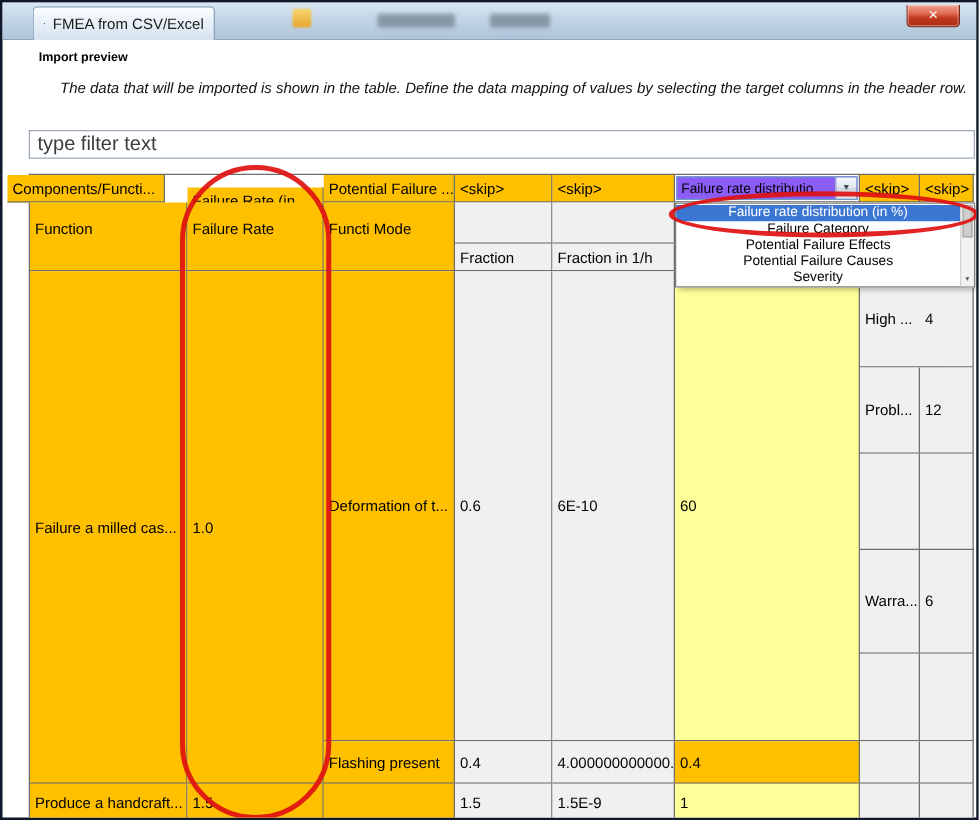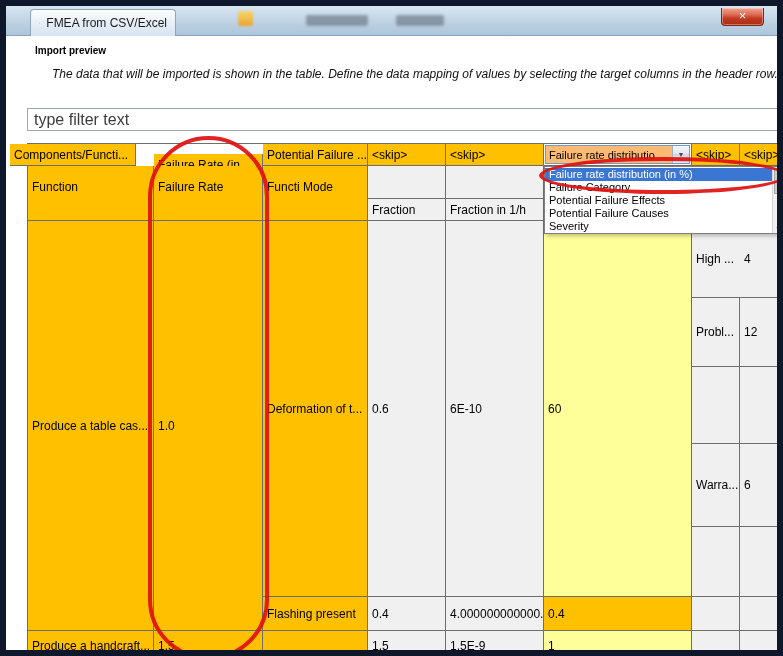--- a/index.html
+++ b/index.html
@@ -1,18 +1,18 @@
 <!DOCTYPE html>
 <html><head>
 <meta charset="utf-8">
 <style>
   * { margin:0; padding:0; box-sizing:border-box; }
   body { background:#9fb6cc; font-family:"Liberation Sans", sans-serif; }
   .window { position:relative; width:783px; height:656px; background:#ffffff;
-            border:6px solid #0f172a; overflow:hidden; font-family:"Liberation Sans", sans-serif; }
+            border:2px solid #0f172a; overflow:hidden; font-family:"Liberation Sans", sans-serif; }
 
   
   .titlebar { position:absolute; left:0; top:0; right:0; height:30px;
               background:linear-gradient(#d9e6f2, #bcd0e2 60%, #aec5d9);
               border-bottom:1px solid #8ba4bd; }
   .title-tab { position:absolute; left:24px; top:3px; height:27px; width:146px;
                background:linear-gradient(#fdfeff, #e9f0f8 45%, #d6e3f0);
                border:1px solid #8ea6bd; border-bottom:none; border-radius:4px 4px 0 0;
                display:flex; align-items:center; gap:6px; padding:0 8px;
                font-size:12px; color:#1a1a1a; white-space:nowrap; }
@@ -43,34 +43,34 @@
           font-size:12px; color:#000; padding:0 4px; display:flex; align-items:center;
           overflow:hidden; white-space:nowrap; background:#f0f0f0; }
   .orange { background:#ffc000; }
   .yellow { background:#ffff99; }
   .gray   { background:#f0f0f0; }
   .top-align { align-items:flex-start; padding-top:14px; }
 
   
   .combo { position:absolute; left:538px; top:138px; width:148px; height:22px;
            background:#fff; border-right:1px solid #6e6e6e; border-bottom:1px solid #6e6e6e; }
-  .combo-field { position:absolute; inset:1px; border:1px solid #6f9bc4; display:flex; background:#fdba74; }
+  .combo-field { position:absolute; inset:1px; border:1px solid #6f9bc4; display:flex; background:#8b5cf6; }
   .combo-text { flex:1; font-size:11px; line-height:18px; padding:0 3px; overflow:hidden; white-space:nowrap; }
   .combo-btn { width:17px; border-left:1px solid #9fb3c6;
                background:linear-gradient(#f6f8fa,#e2e8ee 45%,#cfd8e1 50%,#e0e6ec);
                display:flex; align-items:center; justify-content:center;
                font-size:7px; color:#3f4c58; }
 
   
   .dropdown { position:absolute; left:538px; top:160px; width:240px; height:68px;
               background:#fff; border:1px solid #7f7f7f; z-index:6;
               box-shadow:2px 2px 4px rgba(0,0,0,.25); }
   .dd-items { position:absolute; left:0; top:0; right:11px; bottom:0; padding-top:1px; }
   .dd-item { height:13px; line-height:13px; font-size:11px; padding:0 4px;
-             color:#000; white-space:nowrap; overflow:hidden; }
+             color:#000; white-space:nowrap; overflow:hidden;text-align:center; }
   .dd-item.selected { background:#3b77d2; color:#fff; }
   .dd-scroll { position:absolute; right:0; top:0; bottom:0; width:11px; background:#f1f1f1;
                border-left:1px solid #d4d4d4; }
   .dd-thumb { position:absolute; top:1px; left:1px; width:8px; height:26px;
               background:#cdcdcd; border:1px solid #a6a6a6; }
   .dd-arrow { position:absolute; bottom:0; left:0; width:100%; text-align:center;
               font-size:6px; color:#555; line-height:9px; }
 
   
   .annot { position:absolute; border:4px solid #e01010; pointer-events:none; z-index:10; opacity:.92; }
@@ -124,21 +124,21 @@
   <div class="cell orange top-align" style="left:148px;top:160px;width:109px;height:55px;">Failure Rate</div>
   <div class="cell orange top-align" style="left:257px;top:160px;width:105px;height:55px;">Functi Mode</div>
   <div class="cell gray" style="left:362px;top:160px;width:78px;height:33px;"></div>
   <div class="cell gray" style="left:440px;top:160px;width:98px;height:33px;"></div>
   <div class="cell gray" style="left:362px;top:193px;width:78px;height:22px;">Fraction</div>
   <div class="cell gray" style="left:440px;top:193px;width:98px;height:22px;">Fraction in 1/h</div>
   <div class="cell gray" style="left:538px;top:160px;width:148px;height:55px;"></div>
   <div class="cell gray" style="left:686px;top:160px;width:48px;height:55px;"></div>
   <div class="cell gray" style="left:734px;top:160px;width:43px;height:55px;"></div>
 
-  <div class="cell orange" style="left:22px;top:215px;width:126px;height:410px;">Produce a table cas...</div>
+  <div class="cell orange" style="left:22px;top:215px;width:126px;height:410px;">Failure a milled cas...</div>
   <div class="cell orange" style="left:148px;top:215px;width:109px;height:410px;">1.0</div>
   <div class="cell orange" style="left:257px;top:215px;width:105px;height:376px;">Deformation of t...</div>
   <div class="cell gray" style="left:362px;top:215px;width:78px;height:376px;">0.6</div>
   <div class="cell gray" style="left:440px;top:215px;width:98px;height:376px;">6E-10</div>
   <div class="cell yellow" style="left:538px;top:215px;width:148px;height:376px;">60</div>
 
   <div class="cell gray" style="left:686px;top:215px;width:68px;height:77px;">High ...</div>
   <div class="cell gray" style="left:734px;top:215px;width:43px;height:77px;">4</div>
   <div class="cell gray" style="left:686px;top:292px;width:48px;height:69px;">Probl...</div>
   <div class="cell gray" style="left:734px;top:292px;width:43px;height:69px;">12</div>

